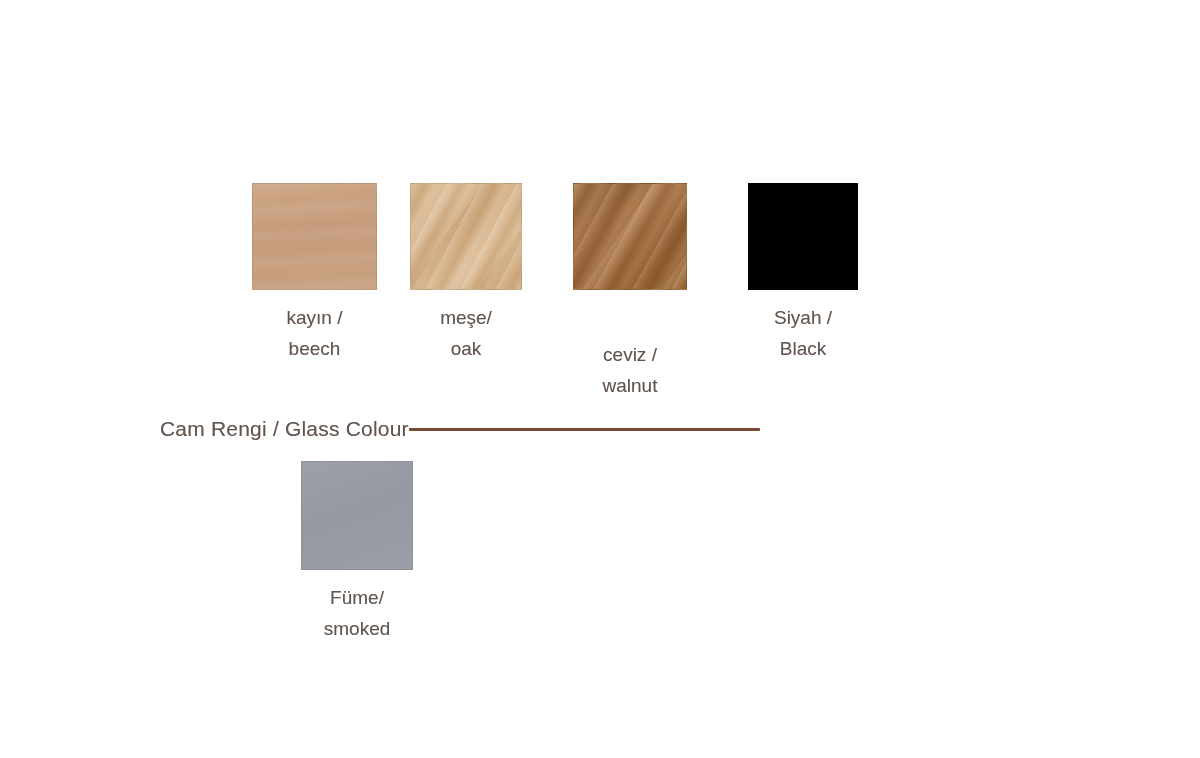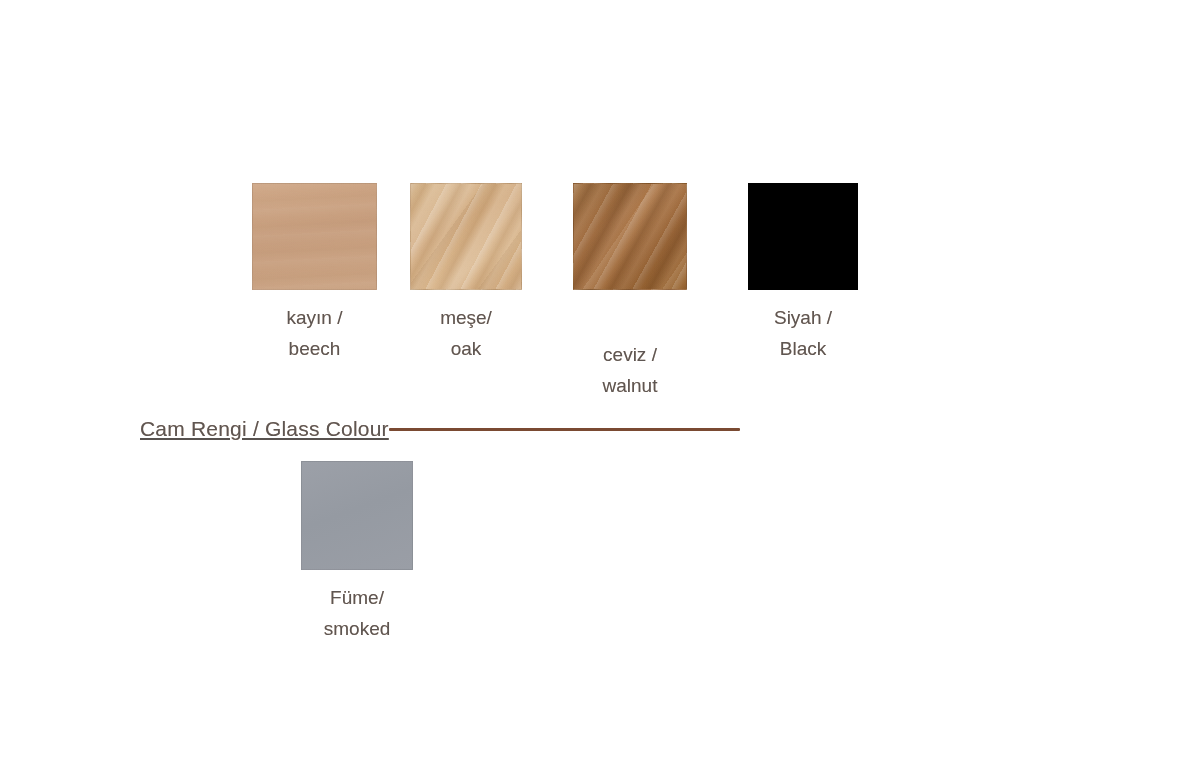--- a/index.html
+++ b/index.html
@@ -165,21 +165,21 @@
     </div>
 
 
     <div class="swatch-cell" style="width:110px; margin-left:61px;">
       <div class="swatch tex-black" style="width:110px; height:107px;"></div>
       <div class="swatch-label">Siyah /
 Black</div>
     </div>
   </div>
 
-  <div class="section-header" style="left:140px; top:417px; width:600px;text-decoration:underline;">
+  <div class="section-header" style="left:160px; top:417px; width:600px;">
     <span class="section-title">Cam Rengi / Glass Colour</span>
     <span class="rule" style="width:364px; margin-left:0px;"></span>
   </div>
 
   <div class="swatch-row" style="left:301px; top:461px;">
 
     <div class="swatch-cell" style="width:112px;">
       <div class="swatch tex-smoked" style="width:112px; height:109px;"></div>
       <div class="swatch-label">Füme/
 smoked</div>

